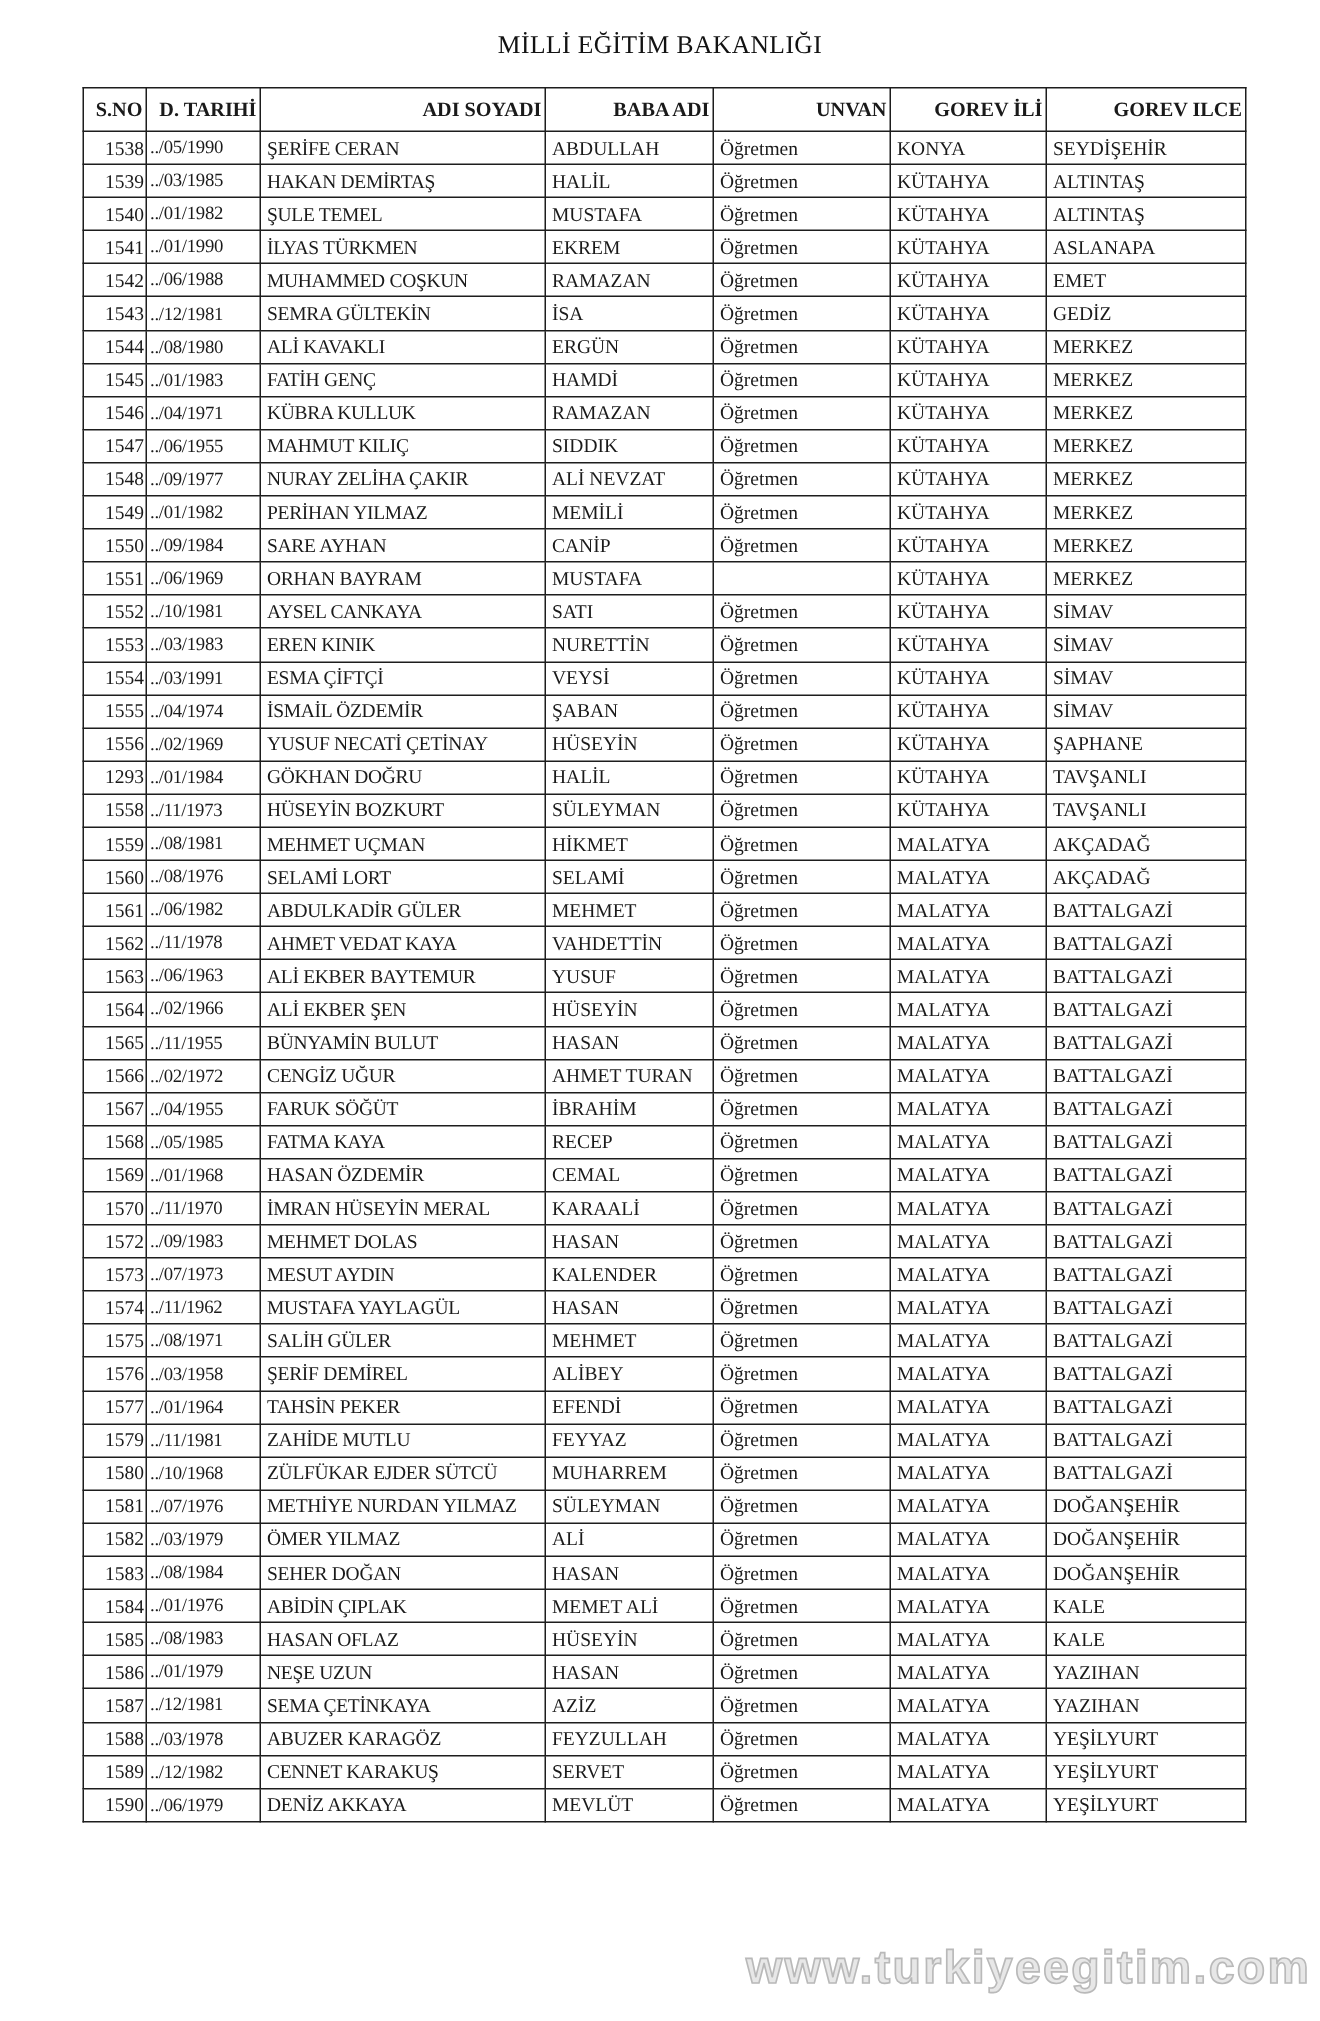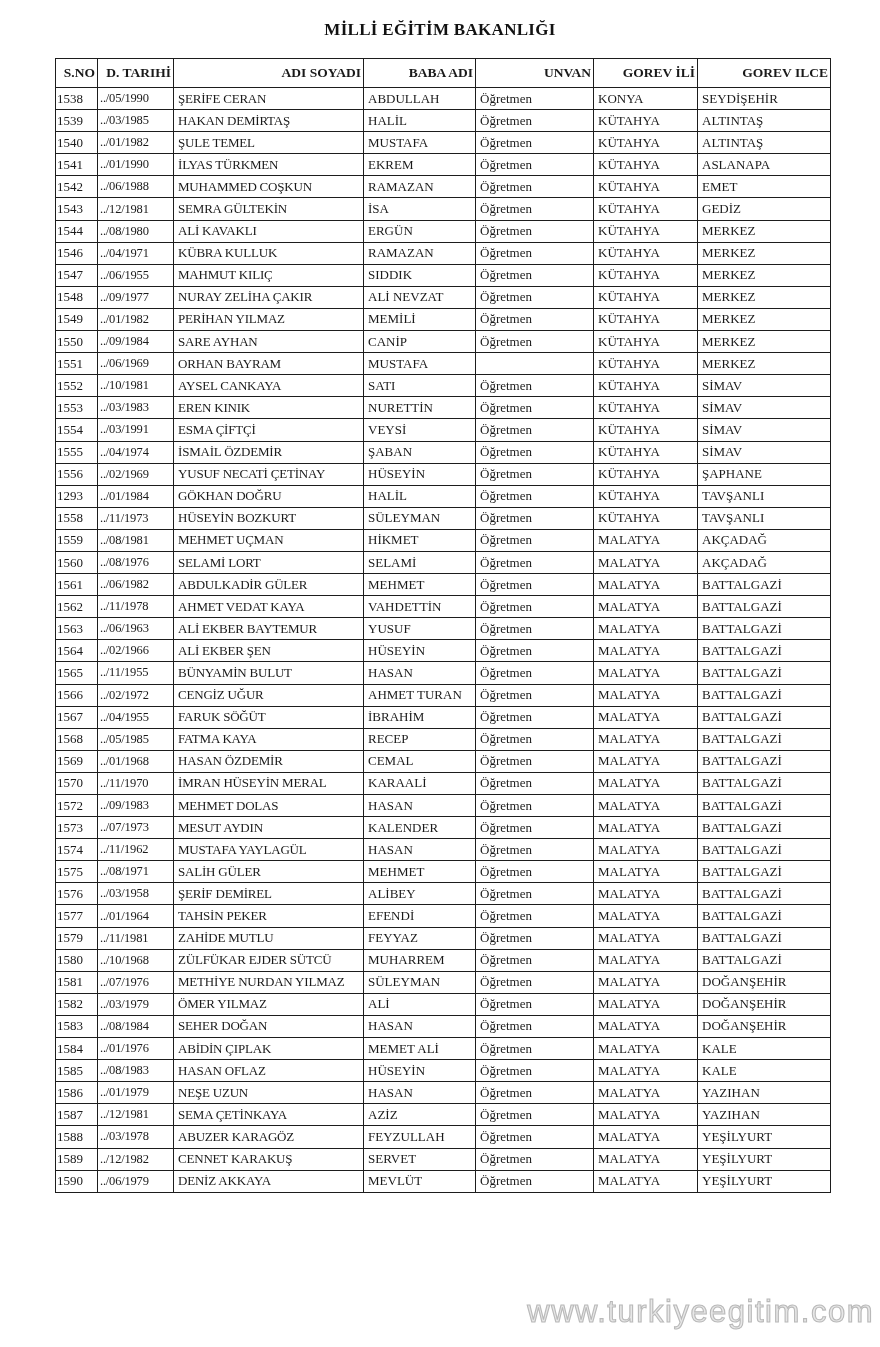--- a/index.html
+++ b/index.html
@@ -15,21 +15,21 @@
     color: #161616;
     overflow: hidden;
   }
   .doc-title {
     position: absolute;
     top: 20px;
     left: 0;
     width: 100%;
     text-align: center;
     font-size: 17px;
-    font-weight: bold;
+    font-weight: normal;
     letter-spacing: 0.3px;
     color: #121212;
   }
   table.roster {
     position: absolute;
     left: 55px;
     top: 58px;
     width: 775px;
     border-collapse: collapse;
     table-layout: fixed;
@@ -47,38 +47,38 @@
     font-weight: bold;
     text-align: right;
     padding: 1px 2px 1px 3px;
   }
   table.roster td {
     height: 21.1px;
     font-size: 13px;
     padding: 0 2px 0 4px;
   }
   table.roster td.c-sno {
-    text-align: left;
+    text-align: right;
     padding: 0 1px;
   }
   table.roster td.c-date {
     padding: 0 1px 0 2px;
     font-size: 12.5px;
     letter-spacing: -0.2px;
   }
   table.roster td.c-name {
     letter-spacing: -0.2px;
   }
   .watermark {
     position: absolute;
     right: 6px;
     top: 1294px;
     font-family: "Liberation Sans", sans-serif;
     font-size: 31px;
-    font-weight: normal;
+    font-weight: bold;
     letter-spacing: 1.5px;
     color: #e7e7e7;
     -webkit-text-stroke: 1.1px #b9b9b9;
   }
 </style>
 </head>
 <body>
 
 <div class="doc-title">MİLLİ EĞİTİM BAKANLIĞI</div>
 
@@ -161,20 +161,29 @@
       <tr>
         <td class="c-sno">1544</td>
         <td class="c-date">../08/1980</td>
         <td class="c-name">ALİ KAVAKLI</td>
         <td class="c-father">ERGÜN</td>
         <td class="c-unvan">Öğretmen</td>
         <td class="c-city">KÜTAHYA</td>
         <td class="c-district">MERKEZ</td>
       </tr>
       <tr>
+        <td class="c-sno">1545</td>
+        <td class="c-date">../01/1983</td>
+        <td class="c-name">FATİH GENÇ</td>
+        <td class="c-father">HAMDİ</td>
+        <td class="c-unvan">Öğretmen</td>
+        <td class="c-city">KÜTAHYA</td>
+        <td class="c-district">MERKEZ</td>
+      </tr>
+      <tr>
         <td class="c-sno">1546</td>
         <td class="c-date">../04/1971</td>
         <td class="c-name">KÜBRA KULLUK</td>
         <td class="c-father">RAMAZAN</td>
         <td class="c-unvan">Öğretmen</td>
         <td class="c-city">KÜTAHYA</td>
         <td class="c-district">MERKEZ</td>
       </tr>
       <tr>
         <td class="c-sno">1547</td>

